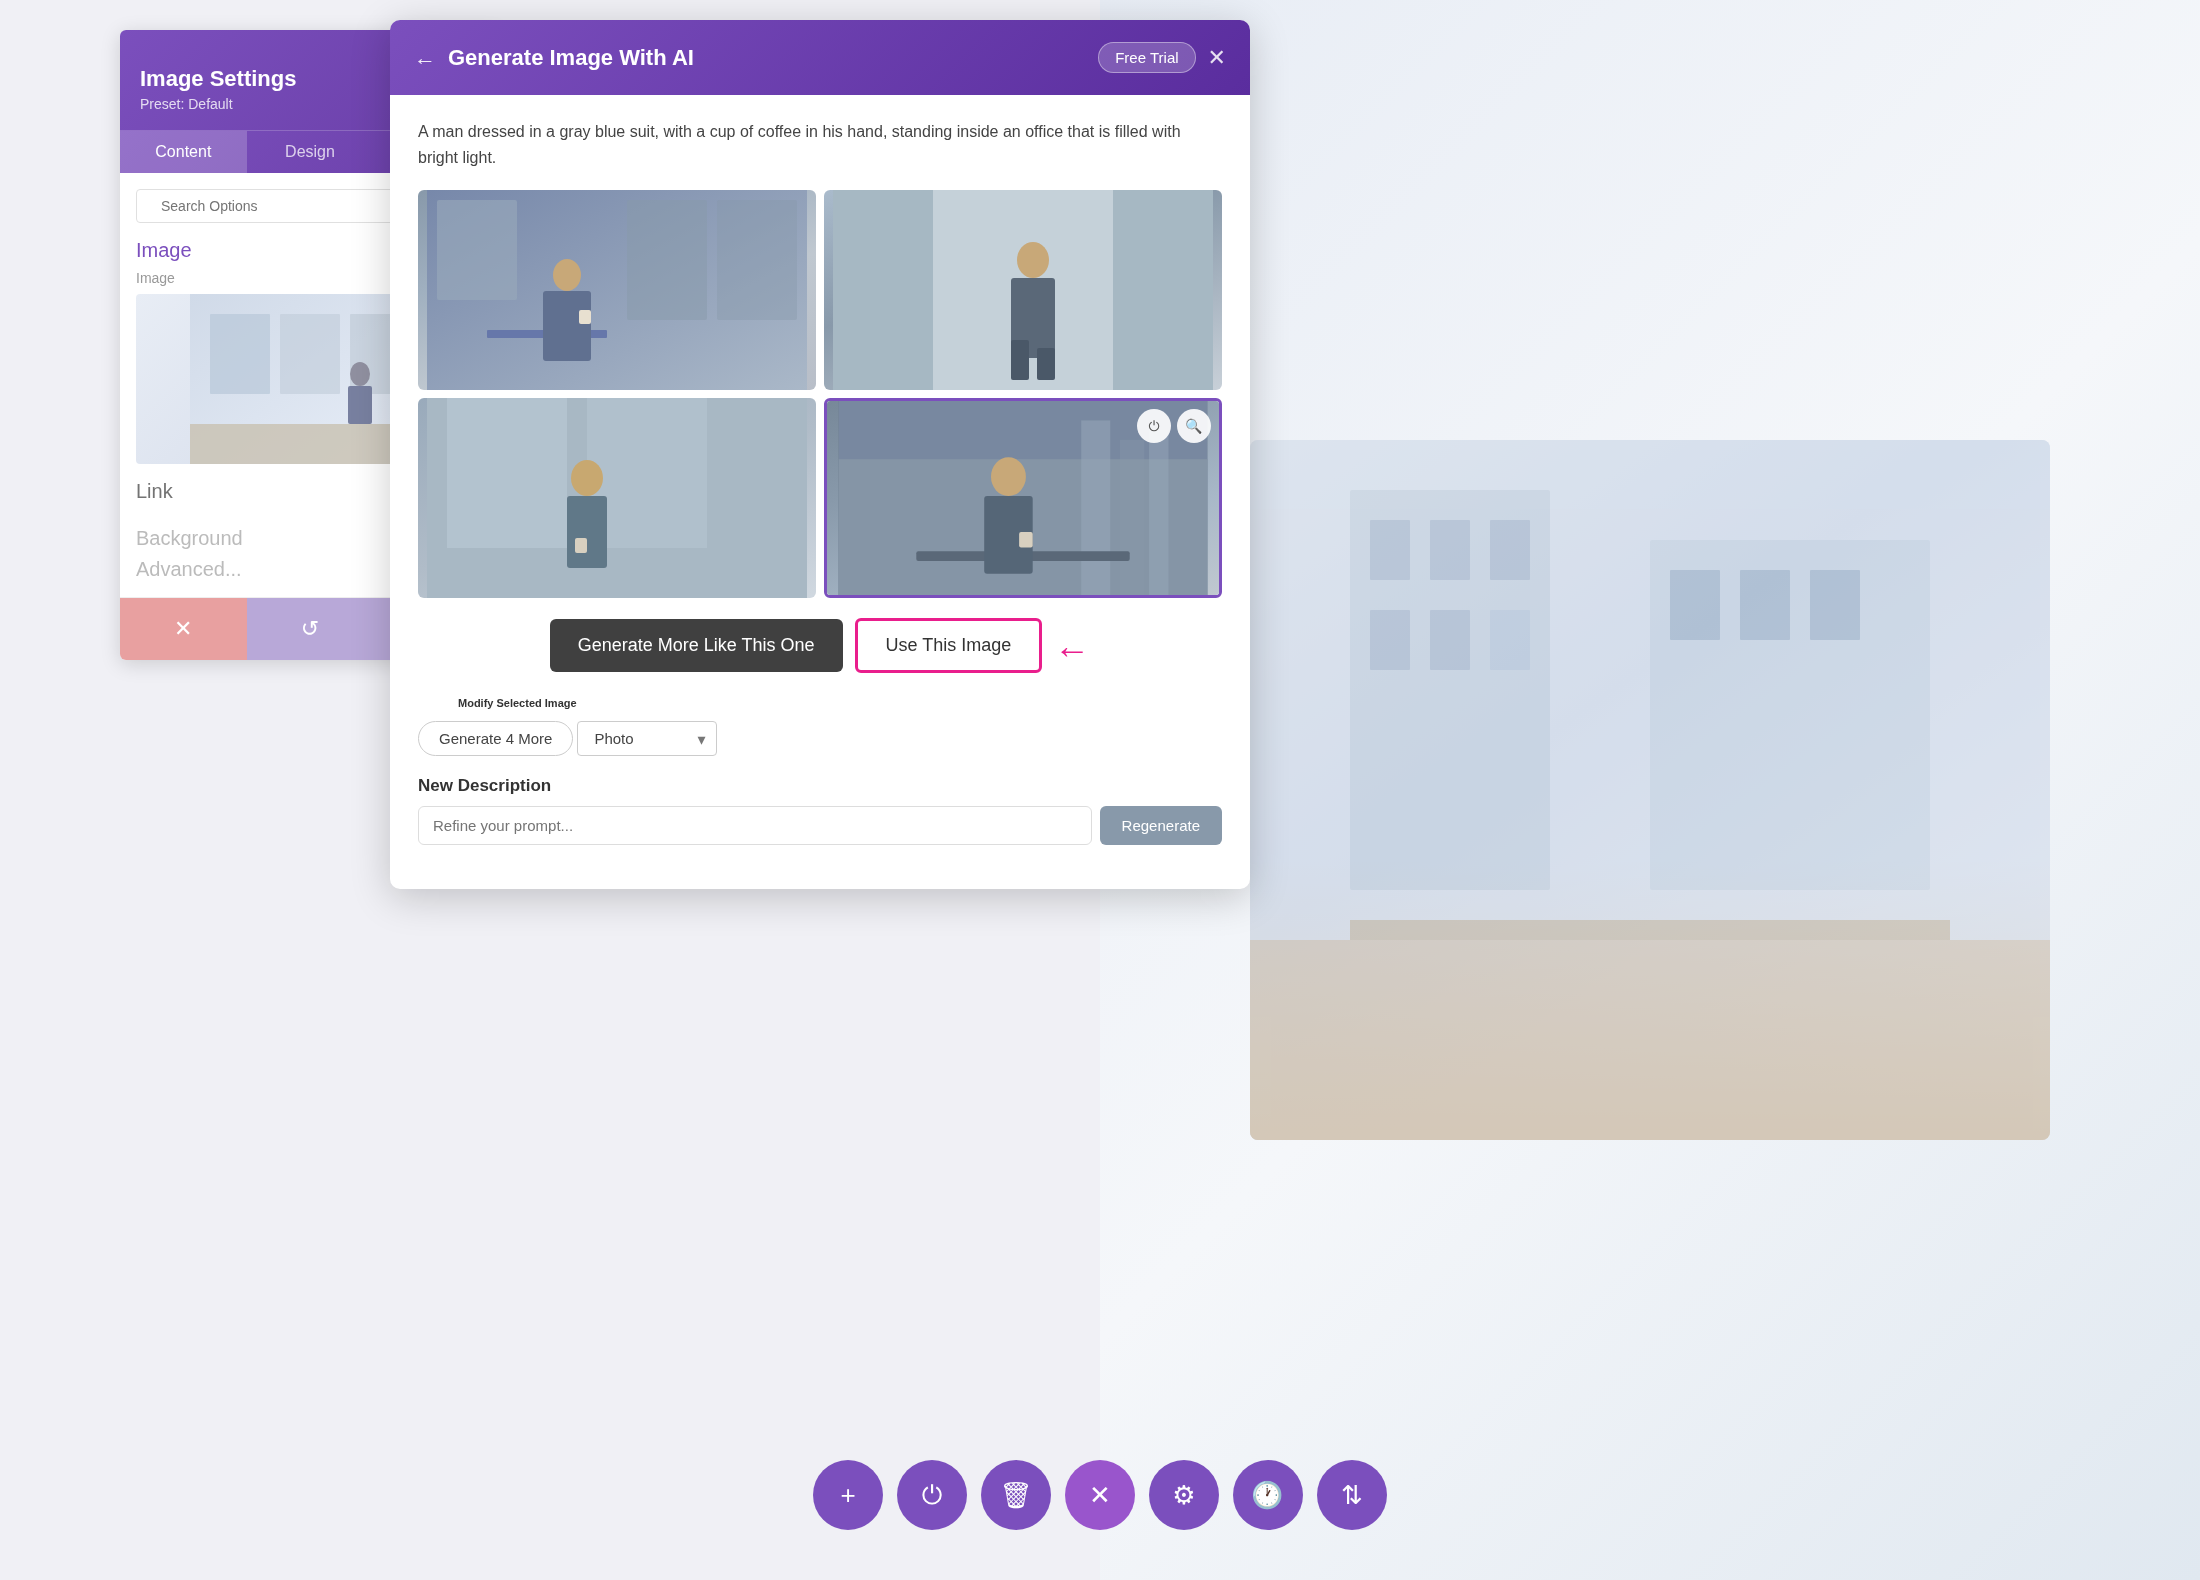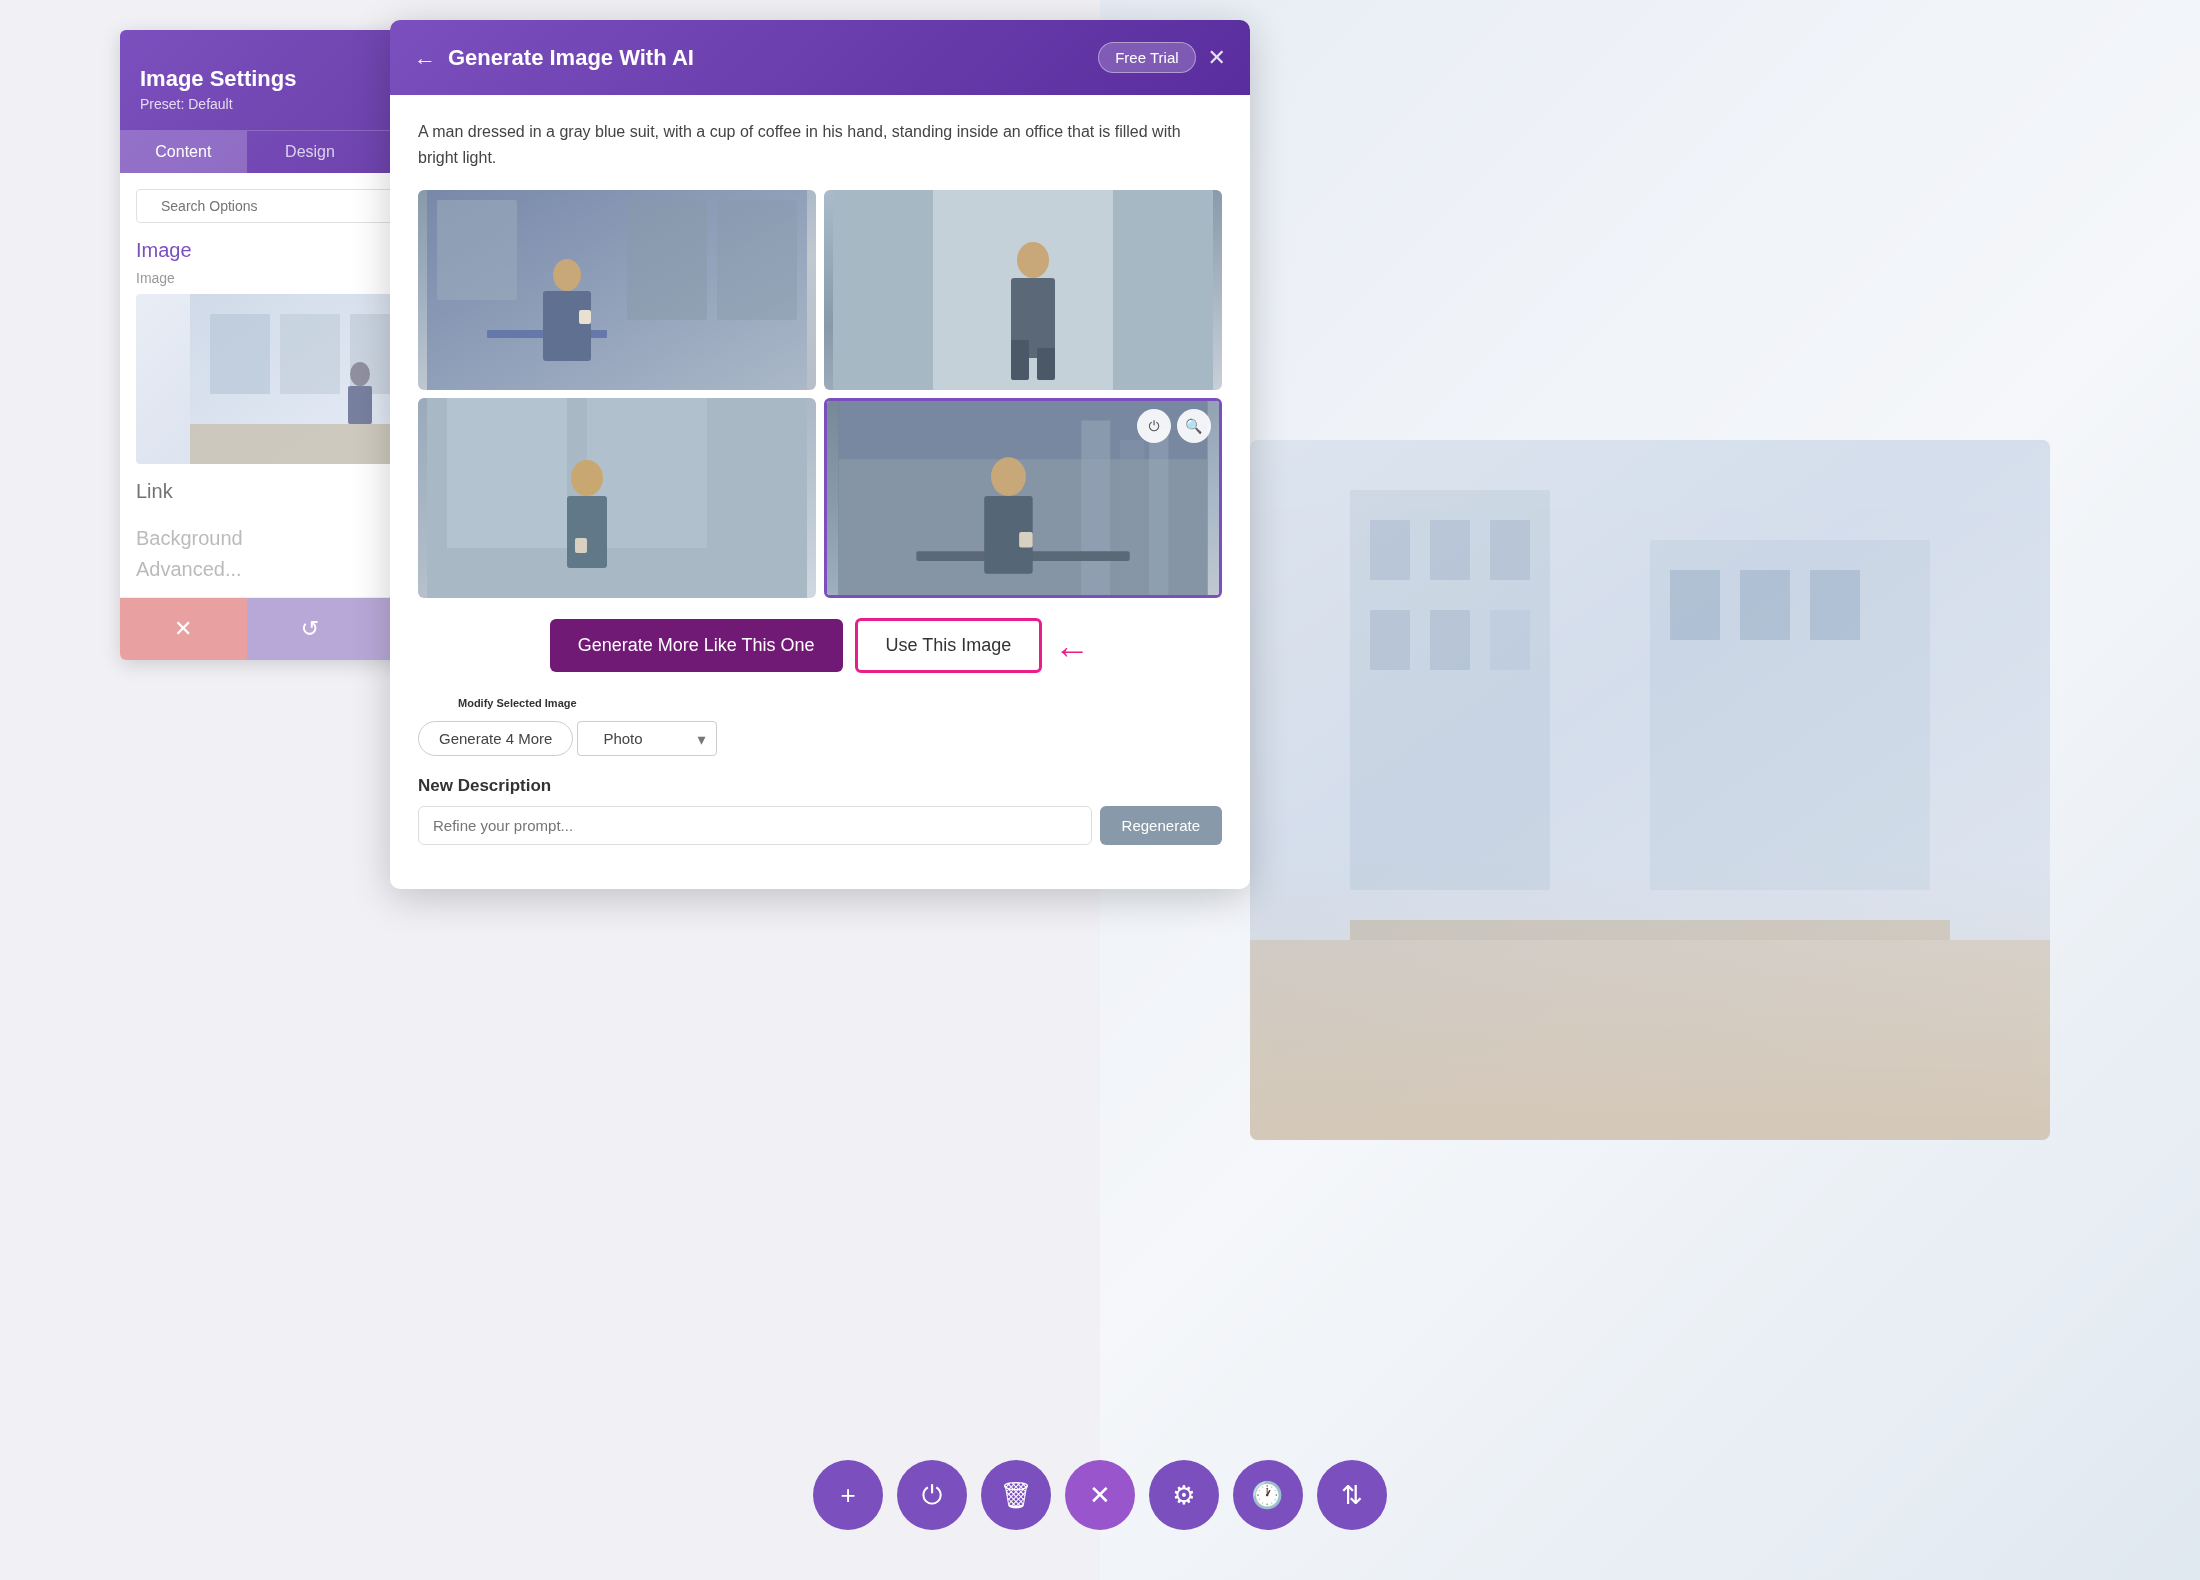--- a/index.html
+++ b/index.html
@@ -281,21 +281,21 @@
       cursor: pointer;
     }
     .action-row {
       display: flex;
       gap: 12px;
       justify-content: center;
       margin-bottom: 24px;
       align-items: center;
     }
     .generate-more-btn {
-      background: #701a75;
+      background: #404040;
       color: #fff;
       border: none;
       border-radius: 6px;
       padding: 16px 28px;
       font-size: 18px;
       font-weight: 500;
       cursor: pointer;
     }
     .use-image-btn {
       background: #fff;
@@ -332,21 +332,21 @@
       border-radius: 20px;
       padding: 8px 20px;
       font-size: 15px;
       cursor: pointer;
       color: #444;
     }
     .photo-select {
       border: 1px solid #ccc;
       background: #fff;
       border-radius: 4px;
-      padding: 8px 25px;
+      padding: 8px 16px;
       font-size: 15px;
       cursor: pointer;
       color: #444;
       min-width: 140px;
       appearance: none;
       background-image: none;
     }
     .photo-select-wrapper {
       position: relative;
     }

